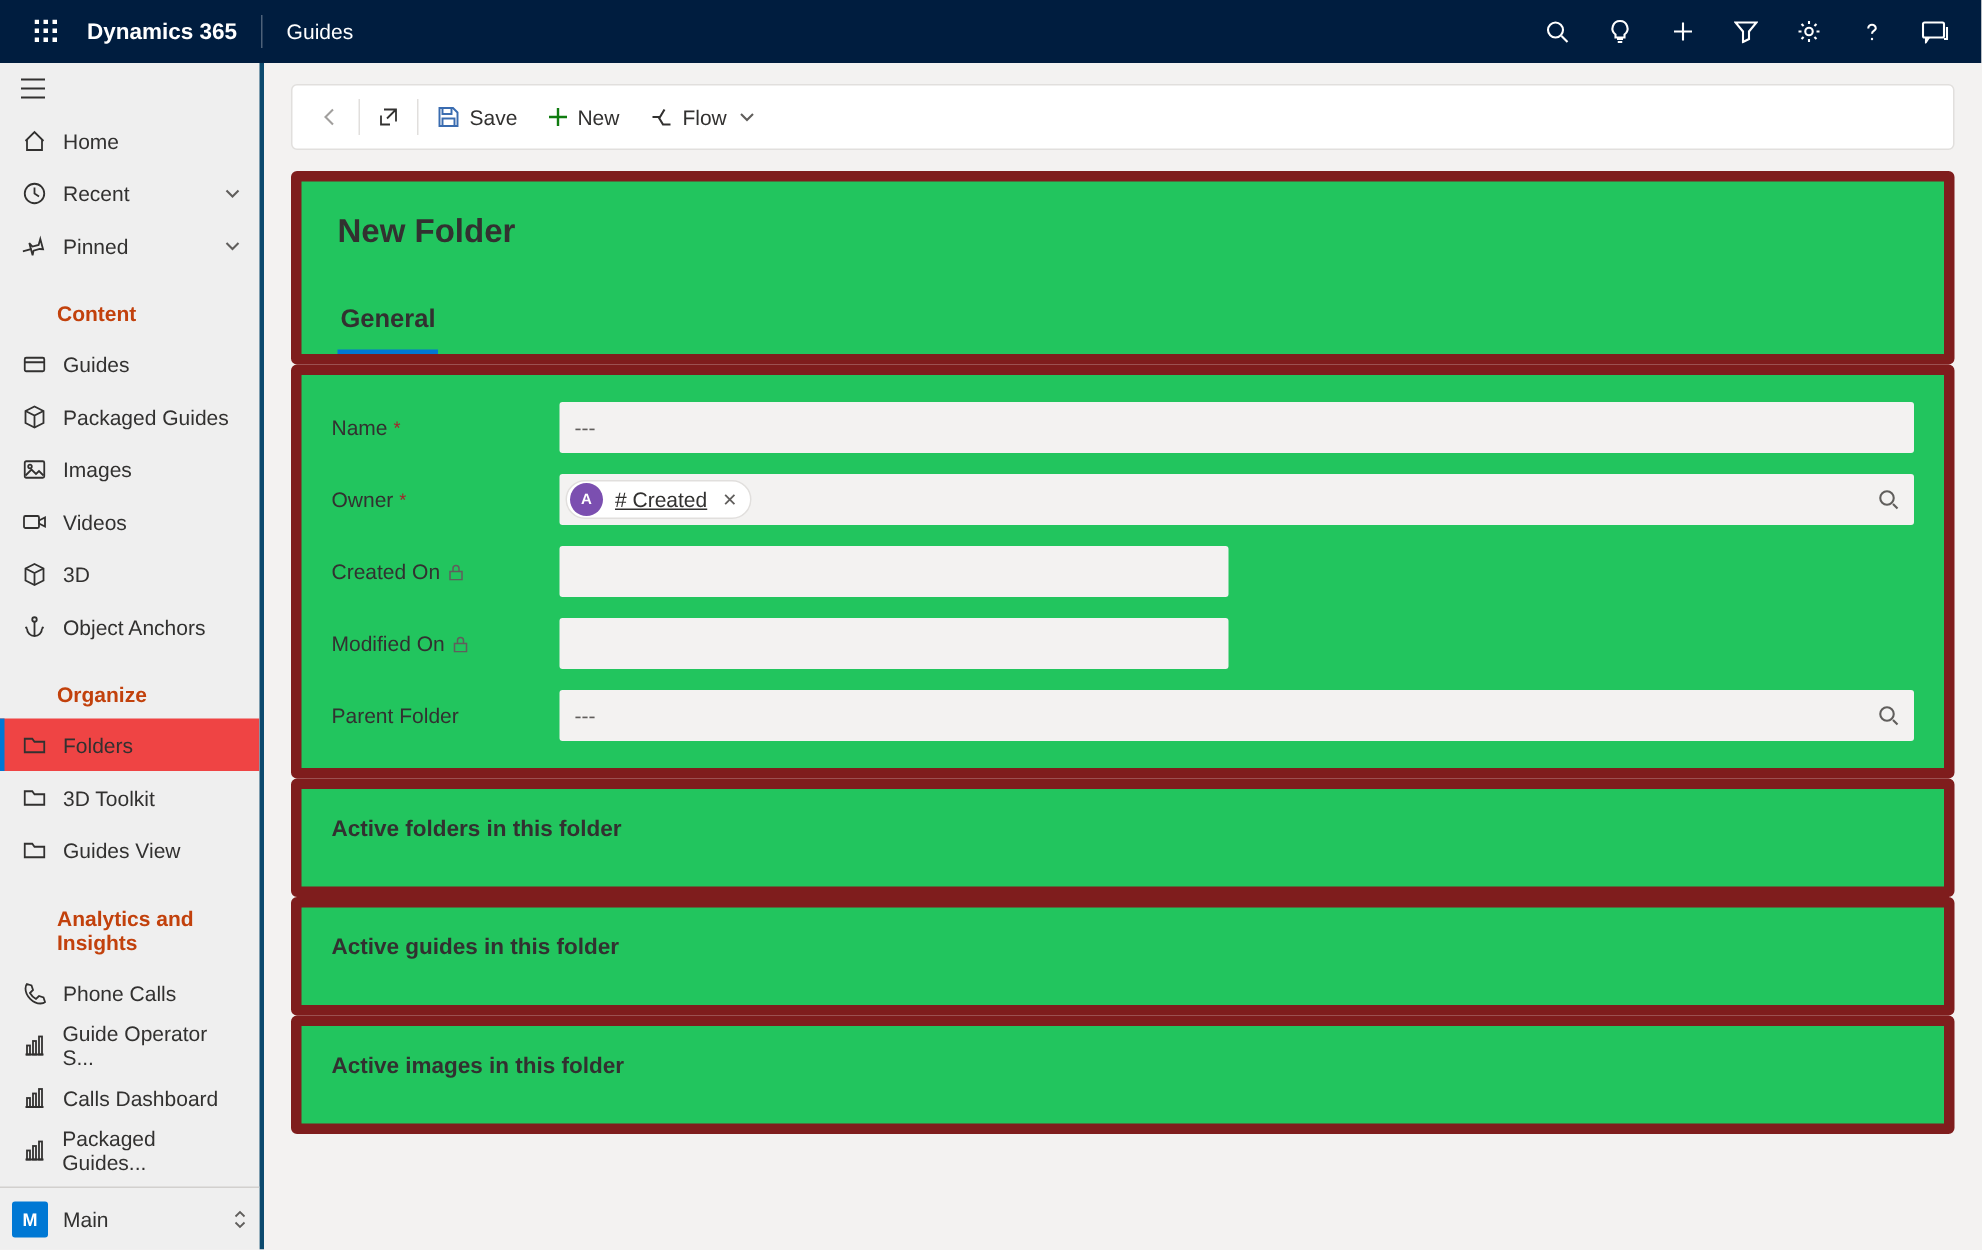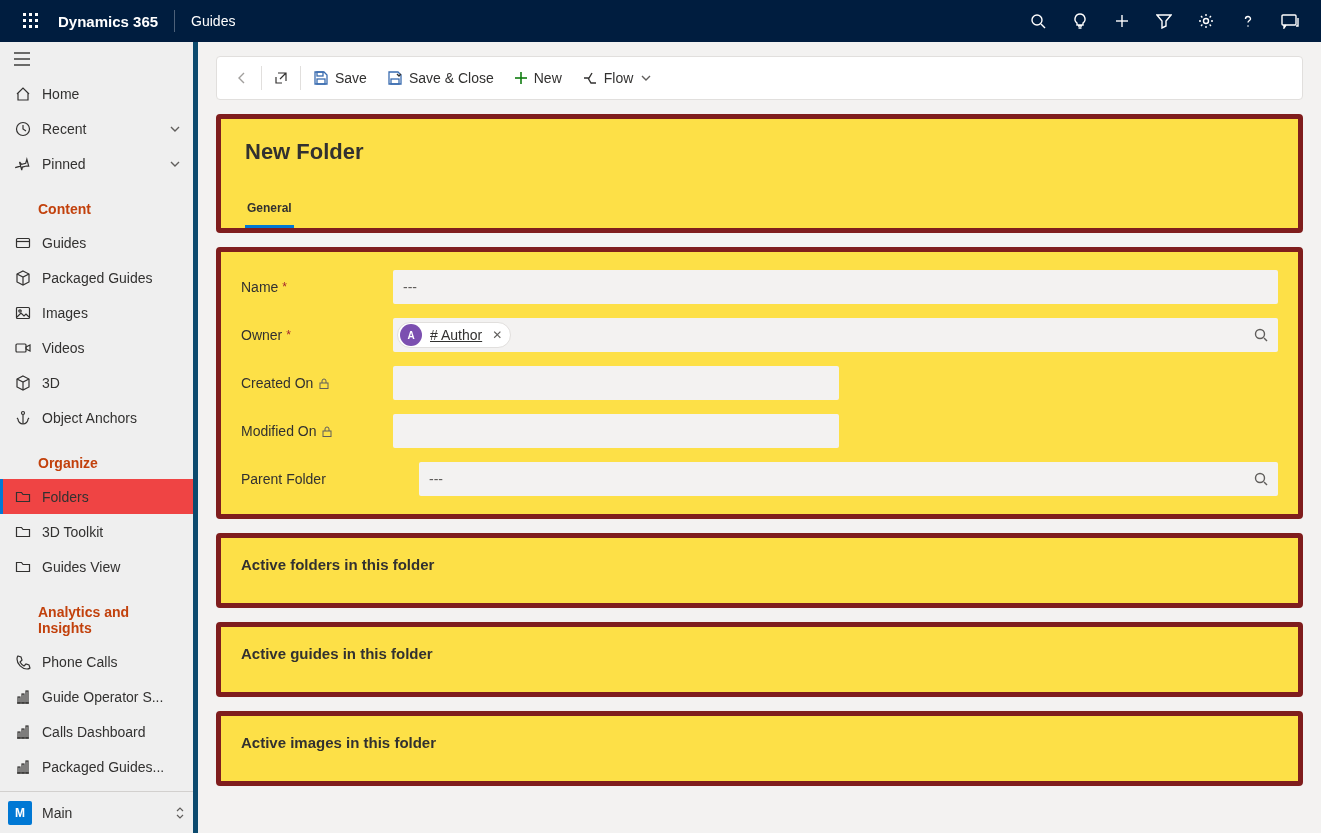--- a/index.html
+++ b/index.html
@@ -29,23 +29,23 @@
 .topbar .divider { width:1px; height: 22px; background: rgba(255,255,255,0.3); }
 .topbar .app { padding-left: 16px; font-size: 14px; }
 .topbar .spacer { flex: 1; }
 .topbar .icon-btn {
   width: 42px; height: 42px;
   display:flex; align-items:center; justify-content:center;
   cursor:pointer;
 }
 .shell { display:flex; height: calc(833px - 42px); }
 .sidebar {
-  width: 198px;
+  width: 176px;
   background: #efefef;
-  border-right: 5px solid #0c4a6e;
+  border-right: 3px solid #0c4a6e;
   overflow-y: auto;
   position: relative;
   display:flex; flex-direction:column;
 }
 .sidebar-content { flex:1; overflow-y:auto; overflow-x:hidden; position:relative; }
 .sidebar-content::-webkit-scrollbar { width: 12px; }
 .sidebar-content::-webkit-scrollbar-thumb { background:#c8c6c4; border-radius:0; }
 .hamburger { padding: 10px 14px; cursor:pointer; }
 .side-item {
   display:flex; align-items:center;
@@ -99,39 +99,38 @@
   margin-bottom: 14px;
 }
 .cmdbar .cmd {
   display:flex; align-items:center;
   height:100%; padding:0 10px;
   cursor:pointer; font-size:14px;
 }
 .cmdbar .cmd .ci { margin-right:6px; display:flex; }
 .cmdbar .sep { width:1px; height:24px; background:#e1dfdd; margin:0 2px; }
 .card {
-  background:#fde047;
-  border:5px solid #7f1d1d;
+  background:#22c55e;
+  border:7px solid #7f1d1d;
   border-radius:4px;
-  margin-bottom: 14px;
 }
 .header-card { padding: 20px 24px 0 24px; }
 .page-title { font-size:22px; font-weight:600; margin-bottom: 30px; }
 .tabs { display:flex; }
 .tab {
   padding: 6px 2px 10px 2px;
   margin-right: 24px;
-  font-size:12px; font-weight:600;
+  font-size:17px; font-weight:600;
   cursor:pointer;
   border-bottom: 3px solid transparent;
 }
 .tab.active { border-bottom-color:#0078d4; }
 .form-card { padding: 18px 20px; }
 .form-row { display:flex; align-items:center; min-height:34px; margin-bottom: 14px; }
-.form-row:last-child { margin-bottom:0;gap:26px; }
+.form-row:last-child { margin-bottom:0; }
 .form-label {
   width: 152px; 
   font-size:14px; color:#323130;
   display:flex; align-items:center;
 }
 .req { color:#a4262c; margin-left:4px; font-size:12px; }
 .lock { margin-left:6px; color:#605e5c; font-size:11px;}
 .form-field {
   flex:1;
   background:#f3f2f1;
@@ -440,30 +439,20 @@
             <svg width="16" height="16" viewBox="0 0 16 16" fill="none" stroke="#3a6cb0" stroke-width="1.3">
               <path d="M2 2h9l3 3v9H2z"></path>
               <rect x="4" y="2" width="6" height="4"></rect>
               <rect x="4" y="9" width="8" height="5"></rect>
             </svg>
           </span>
         <span>Save</span>
       </div>
       <div class="cmd">
         <span class="ci">
-            <svg width="16" height="16" viewBox="0 0 16 16" fill="none" stroke="#3a6cb0" stroke-width="1.3">
-              <path d="M2 2h9l3 3v9H2z"></path>
-              <rect x="4" y="9" width="8" height="5"></rect>
-              <path d="M10 4l2 2 2-2" stroke="#323130"></path>
-            </svg>
-          </span>
-        <span>Save &amp; Close</span>
-      </div>
-      <div class="cmd">
-        <span class="ci">
             <svg width="14" height="14" viewBox="0 0 14 14" stroke="#107c10" stroke-width="1.6">
               <line x1="7" y1="1" x2="7" y2="13"></line>
               <line x1="1" y1="7" x2="13" y2="7"></line>
             </svg>
           </span>
         <span>New</span>
       </div>
       <div class="cmd">
         <span class="ci">
             <svg width="16" height="16" viewBox="0 0 16 16" fill="none" stroke="#323130" stroke-width="1.4">
@@ -500,21 +489,21 @@
       </div>
 
       <div class="form-row">
         <div class="form-label">
           <span>Owner</span>
           <span class="req">*</span>
         </div>
         <div class="form-field">
           <div class="owner-chip">
             <div class="avatar">A</div>
-            <div class="name"># Author</div>
+            <div class="name"># Created</div>
             <div class="remove">✕</div>
           </div>
           <span class="lookup-search">
             <svg width="14" height="14" viewBox="0 0 14 14" fill="none" stroke="#605e5c" stroke-width="1.4">
                 <circle cx="6" cy="6" r="4.5"></circle>
                 <line x1="10" y1="10" x2="13" y2="13"></line>
               </svg>
           </span>
         </div>
       </div>

